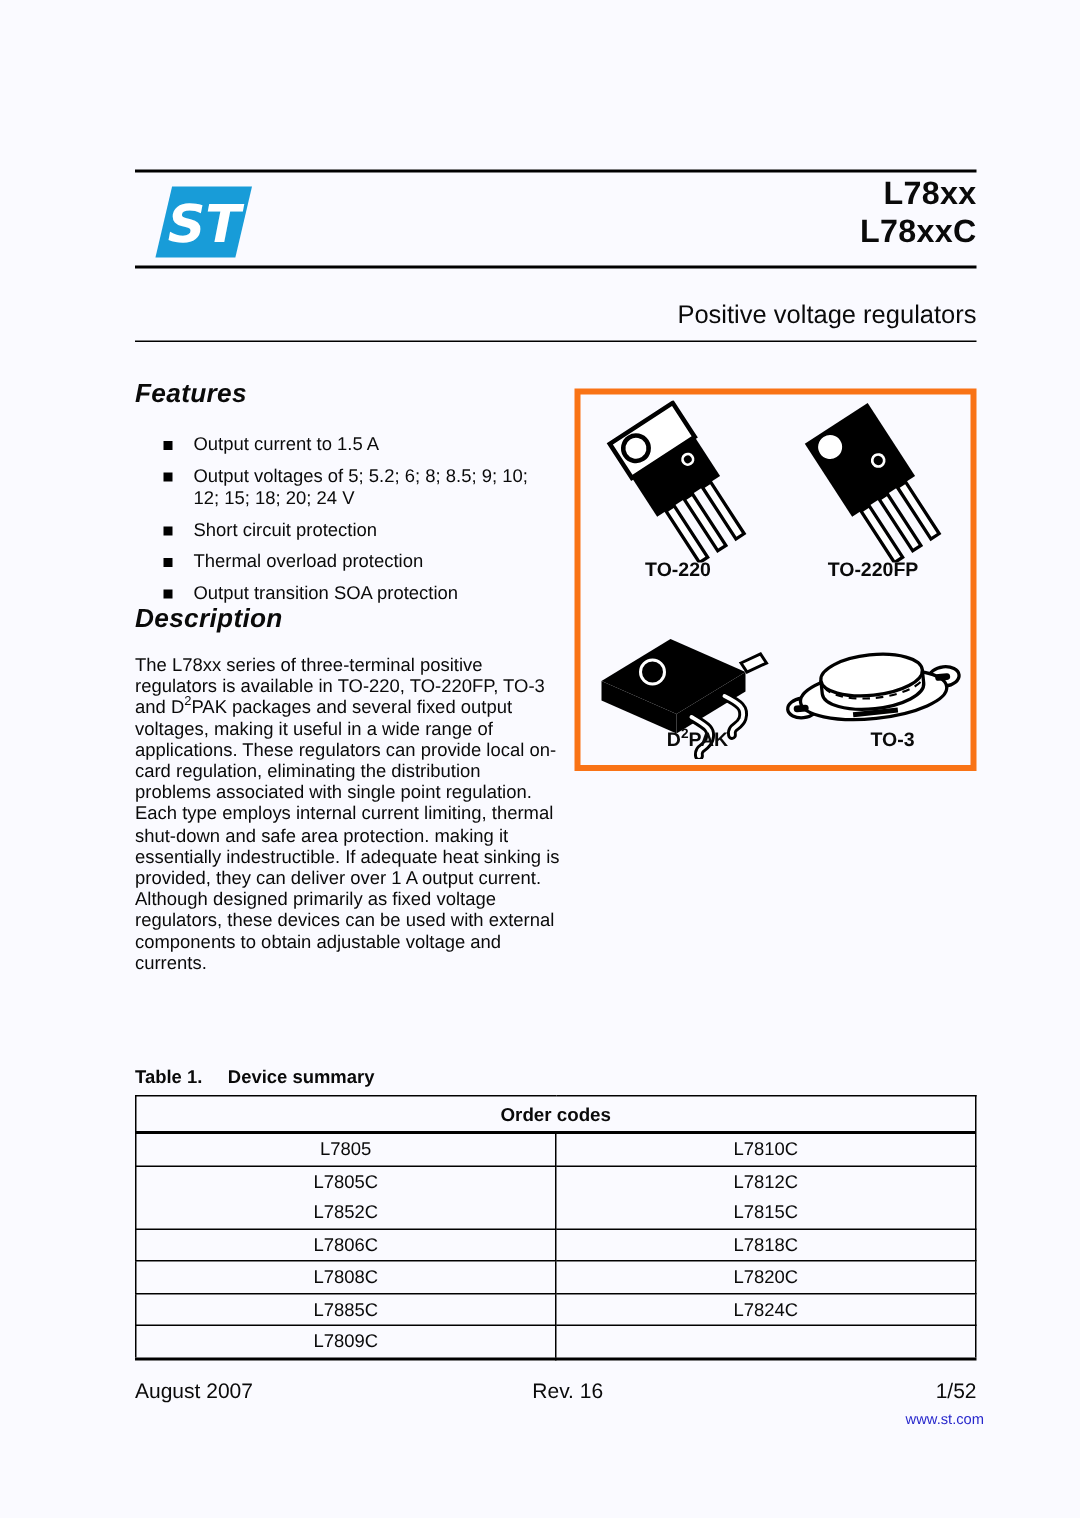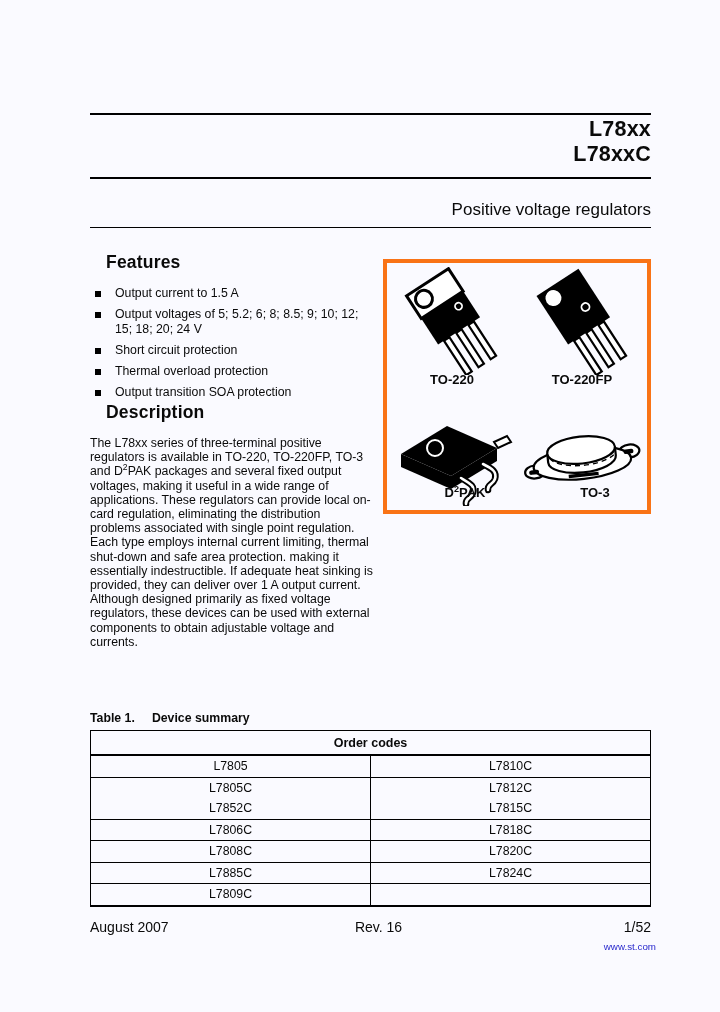--- a/index.html
+++ b/index.html
@@ -15,22 +15,22 @@
   .rule-logo{top:177px;}
   .rule-sub{top:227px;height:1.4px;}
 
   .logo{position:absolute;left:94px;top:121px;width:74px;height:54px;}
 
   .title-block{position:absolute;right:69px;top:117px;text-align:right;
     font-weight:bold;font-size:21.5px;line-height:25px;letter-spacing:.2px;}
   .subtitle{position:absolute;right:69px;top:200px;font-size:17px;}
 
   .features{position:absolute;left:90px;top:252px;width:278px;}
-  .features h2, .description h2{font-size:17.5px;font-weight:bold;margin:0 0 13px 16px;letter-spacing:.2px;}
-  .features ul{list-style:none;margin:2px;padding:0;}
+  .features h2, .description h2{font-size:17.5px;font-weight:bold;margin:0 0 13px 0;letter-spacing:.2px;font-style:italic;}
+  .features ul{list-style:none;margin:16px;padding:0;}
   .features li{position:relative;padding-left:23px;margin-bottom:6px;
     font-size:12.3px;line-height:15px;}
   .features .bullet{position:absolute;left:3px;top:4.5px;width:6px;height:6px;background:#000;}
 
   .package-box{position:absolute;left:383px;top:259px;width:268px;height:255px;
     border:4px solid #f97316;box-sizing:border-box;
     display:grid;grid-template-columns:1fr 1fr;grid-template-rows:133px 1fr;}
   .pkg-cell{position:relative;}
   .pkg-cell svg{position:absolute;left:50%;transform:translateX(-50%);}
   .pkg-cell .pkg-label{position:absolute;left:0;right:0;text-align:center;
@@ -61,20 +61,26 @@
   .footer .f-page{position:absolute;right:0;}
   .weburl{position:absolute;right:64px;top:941px;font-size:9.8px;color:#2727cc;text-decoration:none;}
 </style>
 </head>
 <body>
 
 <div class="page">
 
   <div class="rule rule-top"></div>
 
+  <div class="logo">
+    <svg width="74" height="54" viewBox="0 0 100 72">
+      <polygon points="13,68 28,4 100,4 85,68" fill="#189cd8"></polygon>
+      <text x="57" y="54" text-anchor="middle" font-size="47" font-weight="bold" font-style="italic" fill="#ffffff" font-family="DejaVu Sans, sans-serif">ST</text>
+    </svg>
+  </div>
 
   <div class="title-block">
     <div>L78xx</div>
     <div>L78xxC</div>
   </div>
 
   <div class="rule rule-logo"></div>
 
   <div class="subtitle">Positive voltage regulators</div>
   <div class="rule rule-sub"></div>

